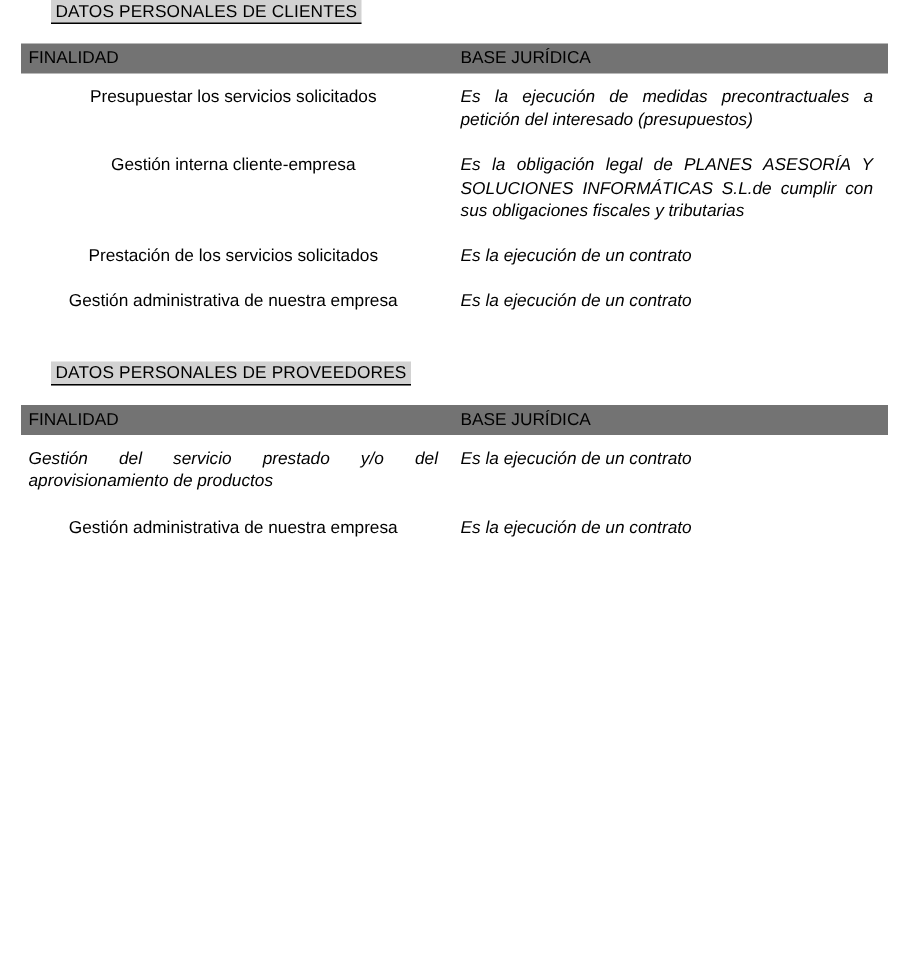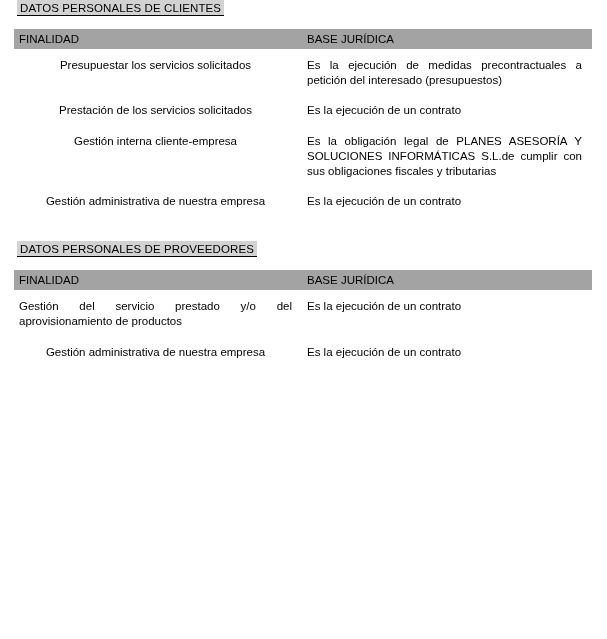--- a/index.html
+++ b/index.html
@@ -25,49 +25,50 @@
   .section {
     margin-top: 0;
   }
   .section-heading {
     display: inline-block;
     background: #d2d2d2;
     font-size: 11.5px;
     letter-spacing: 0.1px;
     padding: 2px 3px 1px 3px;
     border-bottom: 1px solid #000;
-    margin-left: 3px;
+    margin-left: 20px;
     text-align: right;
   }
   .table {
     width: 578px;
     margin-top: 13px;
     border-collapse: collapse;
     table-layout: fixed;
   }
   .table col.c1 { width: 288px; }
   .table col.c2 { width: 290px; }
   .table th {
-    background: #a3a3a3;
+    background: #737373;
     text-align: left;
     font-weight: normal;
     font-size: 11.5px;
     padding: 4px 4px 4px 5px;
     vertical-align: middle;
   }
   .table td {
     vertical-align: top;
     padding: 9px 10px 6px 5px;
     font-size: 11.5px;
     line-height: 1.32;
     text-align: center;
   }
   .table td.just {
     text-align: justify;
     text-justify: inter-word;
+    font-style: italic;
   }
   .section2 {
     margin-top: 26px;
   }
 </style>
 </head>
 <body>
 
 <div class="page">
 
@@ -84,26 +85,26 @@
           <th>FINALIDAD</th>
           <th>BASE JURÍDICA</th>
         </tr>
       </thead>
       <tbody>
         <tr>
           <td>Presupuestar los servicios solicitados</td>
           <td class="just">Es la ejecución de medidas precontractuales a petición del interesado (presupuestos)</td>
         </tr>
         <tr>
+          <td>Gestión interna cliente-empresa</td>
+          <td class="just">Es la obligación legal de PLANES ASESORÍA Y SOLUCIONES INFORMÁTICAS S.L.de cumplir con sus obligaciones fiscales y tributarias</td>
+        </tr>
+        <tr>
           <td>Prestación de los servicios solicitados</td>
           <td class="just">Es la ejecución de un contrato</td>
-        </tr>
-        <tr>
-          <td>Gestión interna cliente-empresa</td>
-          <td class="just">Es la obligación legal de PLANES ASESORÍA Y SOLUCIONES INFORMÁTICAS S.L.de cumplir con sus obligaciones fiscales y tributarias</td>
         </tr>
         <tr>
           <td>Gestión administrativa de nuestra empresa</td>
           <td class="just">Es la ejecución de un contrato</td>
         </tr>
       </tbody>
     </table>
   </div>
 
   <div class="section section2">

